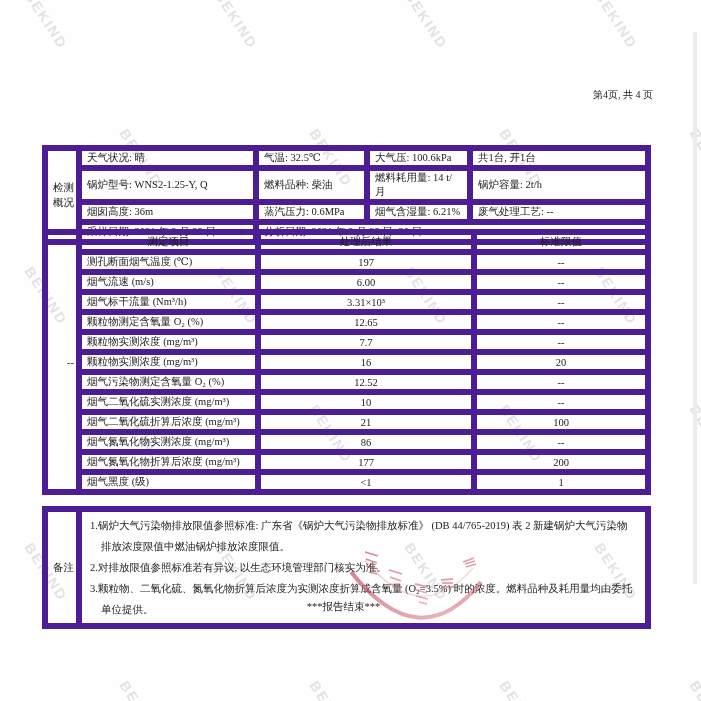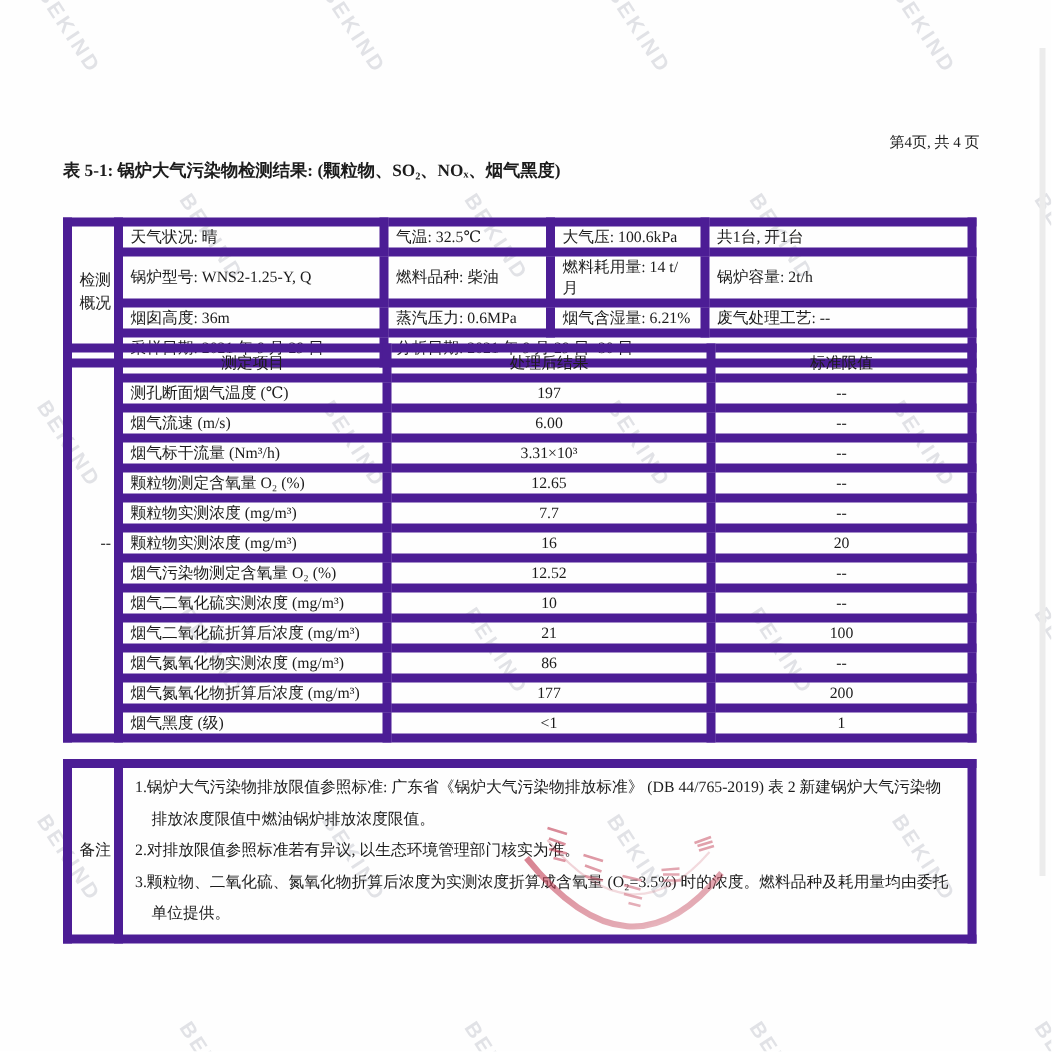--- a/index.html
+++ b/index.html
@@ -58,21 +58,20 @@
       <span class="wm" style="left: 225px; top: 540px;">BEKIND</span>
       <span class="wm" style="left: 415px; top: 540px;">BEKIND</span>
       <span class="wm" style="left: 605px; top: 540px;">BEKIND</span>
       <span class="wm" style="left: 130px; top: 678px;">BEKIND</span>
       <span class="wm" style="left: 320px; top: 678px;">BEKIND</span>
       <span class="wm" style="left: 510px; top: 678px;">BEKIND</span>
       <span class="wm" style="left: 700px; top: 678px;">BEKIND</span>
     </div>
 
   <div class="page-indicator">第4页, 共 4 页</div>
-  <div class="table-title">表 5-1: 锅炉大气污染物检测结果: (颗粒物、SO₂、NOₓ、烟气黑度)</div>
 
   <table class="tbl tbl-overview">
     <colgroup>
         <col style="width:34px">
         <col style="width:177px">
         <col style="width:111px">
         <col style="width:103px">
         <col style="width:178px">
       </colgroup>
     <tbody id="overview-body">
@@ -190,20 +189,21 @@
         <td class="row-label">备注</td>
         <td class="notes-cell" id="notes-cell">
             <div class="note">1.锅炉大气污染物排放限值参照标准: 广东省《锅炉大气污染物排放标准》 (DB 44/765-2019) 表 2 新建锅炉大气污染物排放浓度限值中燃油锅炉排放浓度限值。</div>
             <div class="note">2.对排放限值参照标准若有异议, 以生态环境管理部门核实为准。</div>
             <div class="note">3.颗粒物、二氧化硫、氮氧化物折算后浓度为实测浓度折算成含氧量 (O₂=3.5%) 时的浓度。燃料品种及耗用量均由委托单位提供。</div>
           </td>
       </tr>
     </tbody>
   </table>
 
+  <div class="end-text">***报告结束***</div>
 
   <svg class="stamp" width="170" height="120" viewBox="0 0 170 120">
     <defs>
       <linearGradient id="fade" x1="0" y1="0" x2="0.5" y2="1">
         <stop offset="0" stop-color="#fff" stop-opacity="1"></stop>
         <stop offset="0.75" stop-color="#fff" stop-opacity="0.55"></stop>
         <stop offset="1" stop-color="#fff" stop-opacity="0"></stop>
       </linearGradient>
       <mask id="stamp-mask">
           <rect width="170" height="120" fill="url(#fade)"></rect>

